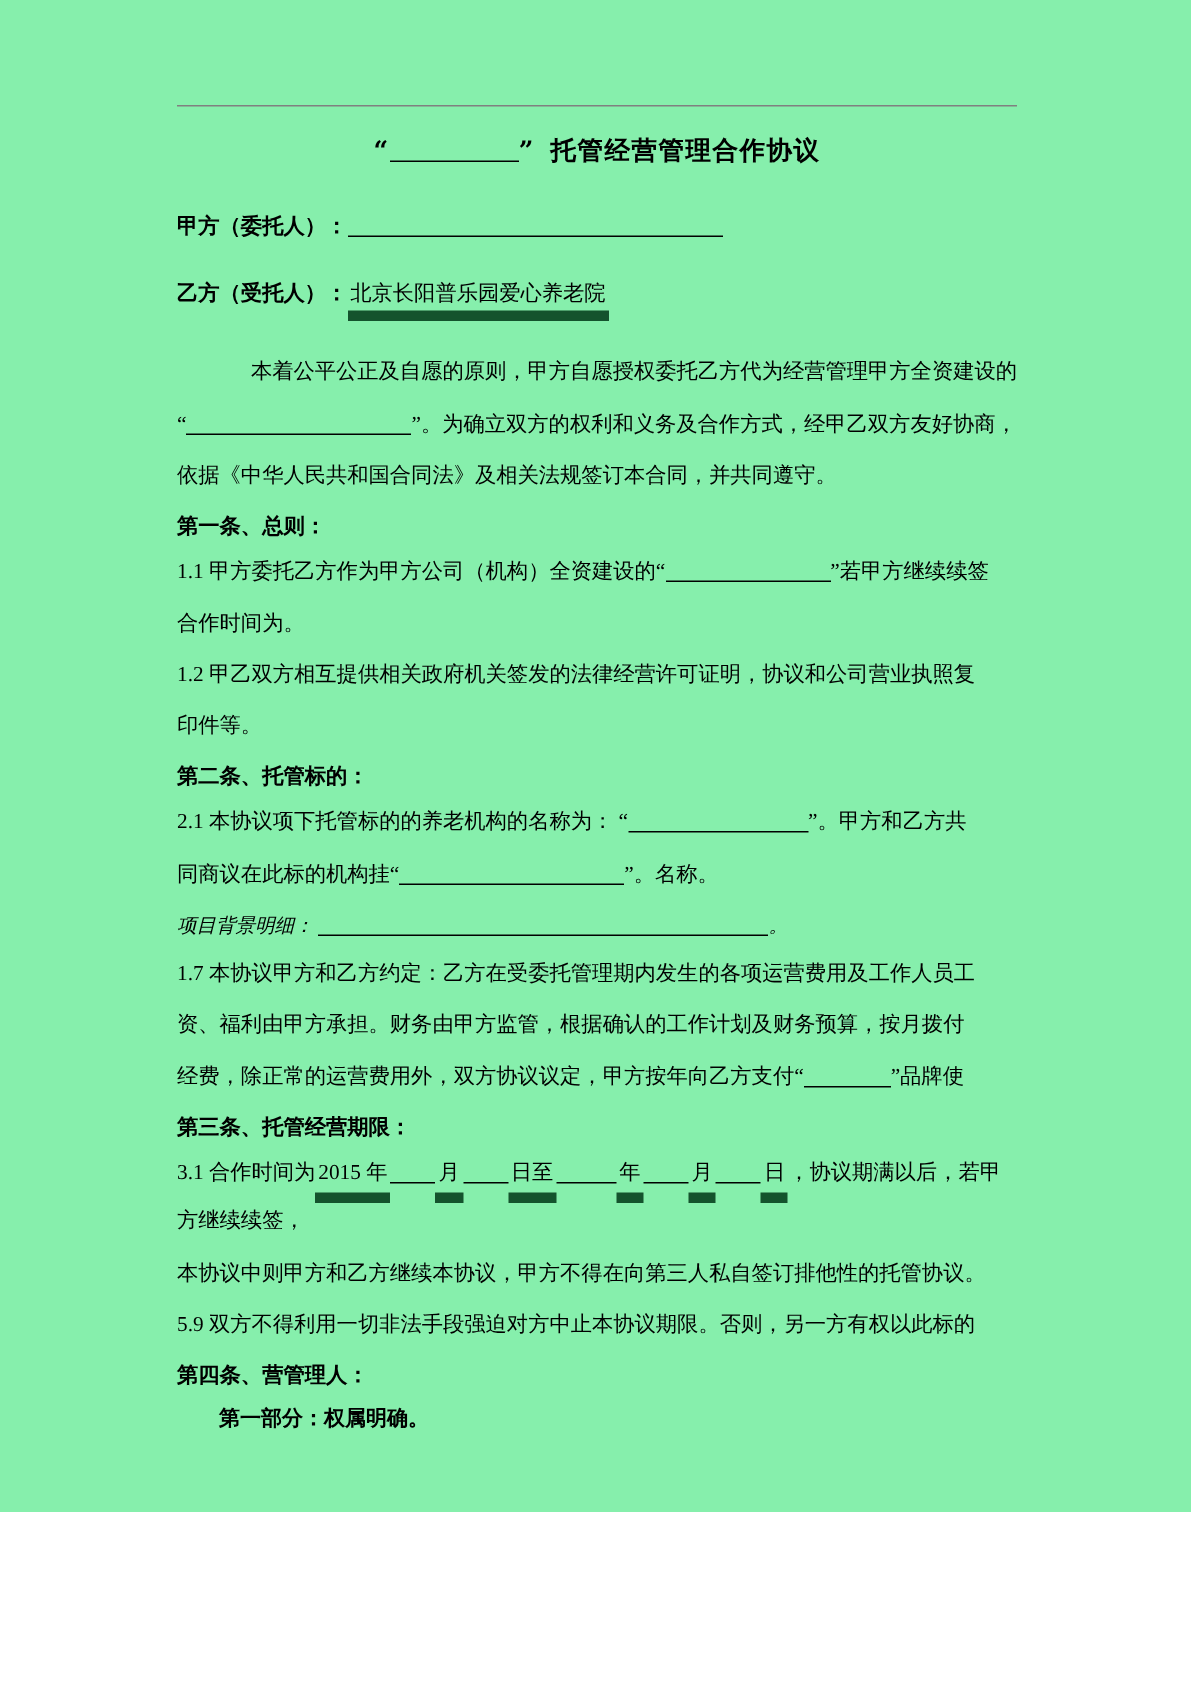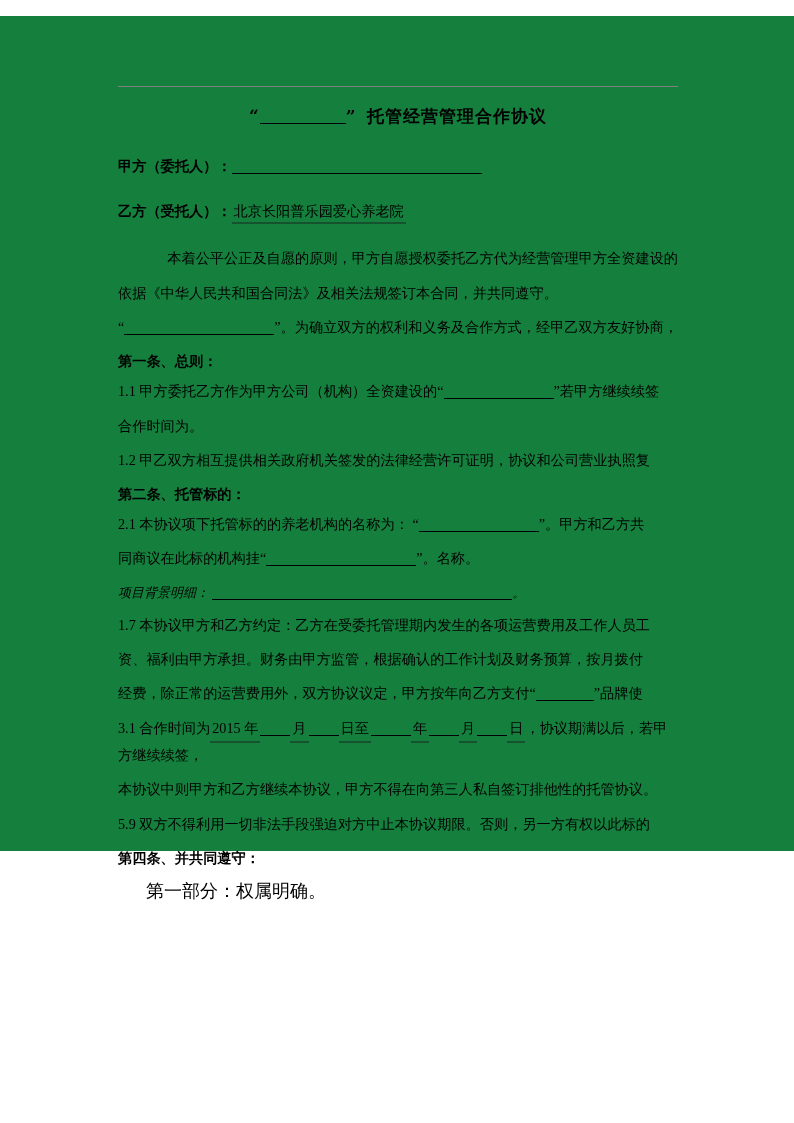--- a/index.html
+++ b/index.html
@@ -10,25 +10,24 @@
   body {
     width: 794px;
     height: 1123px;
     font-family: "Liberation Serif", "DejaVu Serif", serif;
     color: #000000;
     position: relative;
   }
   .page {
     position: relative;
     width: 794px;
-    height: 835px;
+    height: 1008px;
     box-sizing: border-box;
     padding: 0;
-    background: #15803d;
-    margin-top: 16px;
+    background: #86efac;
   }
   .content {
     position: absolute;
     left: 118px;
     top: 70px;
     width: 560px;
   }
   .top-rule {
     width: 100%;
     height: 0;
@@ -66,41 +65,41 @@
   .party .val {
     font-weight: normal;
   }
   .u-line {
     display: inline-block;
     border-bottom: 1px solid #000;
     vertical-align: -3px;
   }
   .u-text {
     display: inline-block;
-    border-bottom: 2px solid #14532d;
+    border-bottom: 7px solid #14532d;
     padding: 0 2px;
   }
   .w250 { width: 250px; }
   .w150 { width: 150px; }
   .w120 { width: 120px; }
   .w110 { width: 110px; }
   .w58  { width: 58px; }
   .w40  { width: 40px; }
   .w30  { width: 30px; }
   .w300 { width: 300px; }
   .indent { text-indent: 28px; text-align: right; }
   .sec-head {
     font-size: 14.2px;
     font-weight: bold;
     margin: 2px 0 6px 0;
     line-height: 1.7;
   }
   .sub-head {
-    font-size: 18px;
-    font-weight: normal;
+    font-size: 14px;
+    font-weight: bold;
     margin: 4px 0 6px 0;
     line-height: 1.7;
     text-indent: 28px;
   }
   .small {
     font-size: 13px;
     font-style: italic;
   }
 </style>
 </head>
@@ -118,54 +117,56 @@
     <div class="party">
       <span>甲方（委托人）：</span><span class="u-line w250"></span>
     </div>
 
     <div class="party">
       <span>乙方（受托人）：</span><span class="val u-text">北京长阳普乐园爱心养老院</span>
     </div>
 
     <p class="indent"><span>本着公平公正及自愿的原则，甲方自愿授权委托乙方代为经营管理甲方全资建设的</span></p>
 
+    <p><span>“</span><span class="u-line w150"></span><span>”。为确立双方的权利和义务及合作方式，经甲乙双方友好协商，</span></p>
+
     <p><span>依据《中华人民共和国合同法》及相关法规签订本合同，并共同遵守。</span></p>
-
-    <p><span>“</span><span class="u-line w150"></span><span>”。为确立双方的权利和义务及合作方式，经甲乙双方友好协商，</span></p>
 
     <div class="sec-head"><span>第一条、总则：</span></div>
 
     <p><span>1.1 甲方委托乙方作为甲方公司（机构）全资建设的“</span><span class="u-line w110"></span><span>”若甲方继续续签</span></p>
 
     <p><span>合作时间为。</span></p>
 
     <p><span>1.2 甲乙双方相互提供相关政府机关签发的法律经营许可证明，协议和公司营业执照复</span></p>
 
+    <p><span>印件等。</span></p>
 
     <div class="sec-head"><span>第二条、托管标的：</span></div>
 
     <p><span>2.1 本协议项下托管标的的养老机构的名称为：</span>&nbsp;<span>“</span><span class="u-line w120"></span><span>”。甲方和乙方共</span></p>
 
     <p><span>同商议在此标的机构挂“</span><span class="u-line w150"></span><span>”。名称。</span></p>
 
     <p class="small"><span>项目背景明细：</span>&nbsp;<span class="u-line w300"></span><span>。</span></p>
 
     <p><span>1.7 本协议甲方和乙方约定：乙方在受委托管理期内发生的各项运营费用及工作人员工</span></p>
 
     <p><span>资、福利由甲方承担。财务由甲方监管，根据确认的工作计划及财务预算，按月拨付</span></p>
 
     <p><span>经费，除正常的运营费用外，双方协议议定，甲方按年向乙方支付“</span><span class="u-line w58"></span><span>”品牌使</span></p>
 
 
+    <div class="sec-head"><span>第三条、托管经营期限：</span></div>
 
     <p><span>3.1 合作时间为</span><span class="u-text">2015 年</span><span class="u-line w30"></span><span class="u-text">月</span><span class="u-line w30"></span><span class="u-text">日至</span><span class="u-line w40"></span><span class="u-text">年</span><span class="u-line w30"></span><span class="u-text">月</span><span class="u-line w30"></span><span class="u-text">日</span><span>，协议期满以后，若甲方继续续签，</span></p>
 
     <p><span>本协议中则甲方和乙方继续本协议，甲方不得在向第三人私自签订排他性的托管协议。</span></p>
 
     <p><span>5.9 双方不得利用一切非法手段强迫对方中止本协议期限。否则，另一方有权以此标的</span></p>
 
 
-    <div class="sec-head"><span>第四条、并共同遵守：</span></div>
+    <div class="sec-head"><span>第四条、营管理人：</span></div>
 
     <div class="sub-head"><span>第一部分：权属明确。</span></div>
 
   </div>
 </div>
 
 </body></html>

